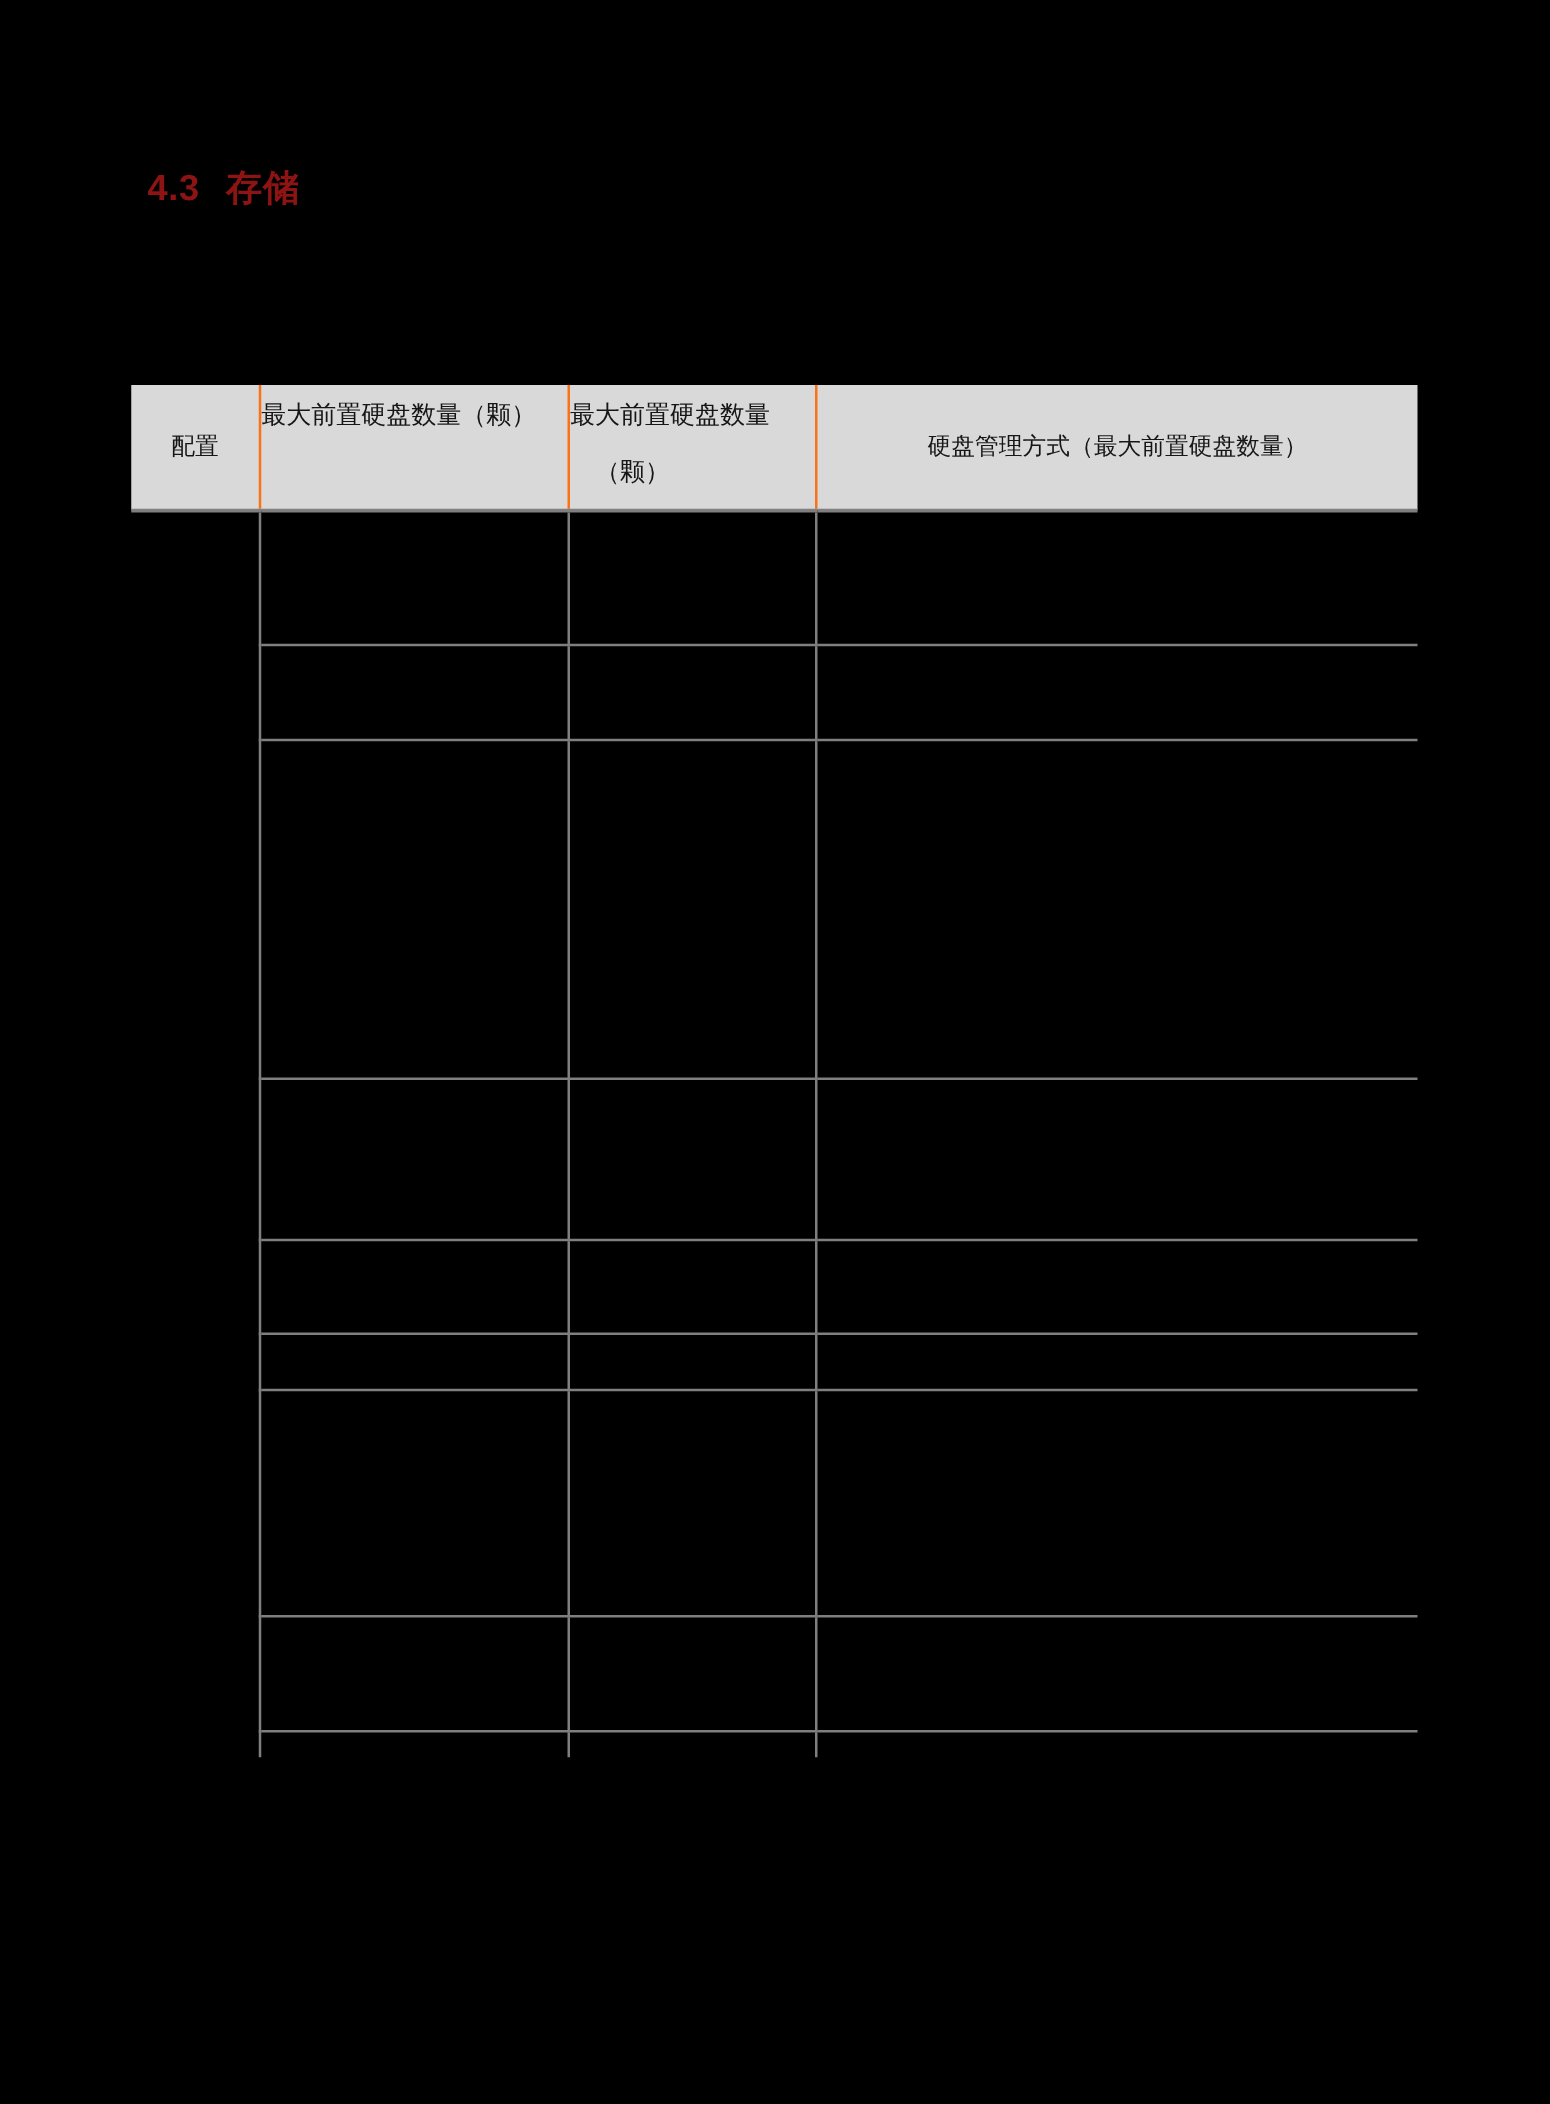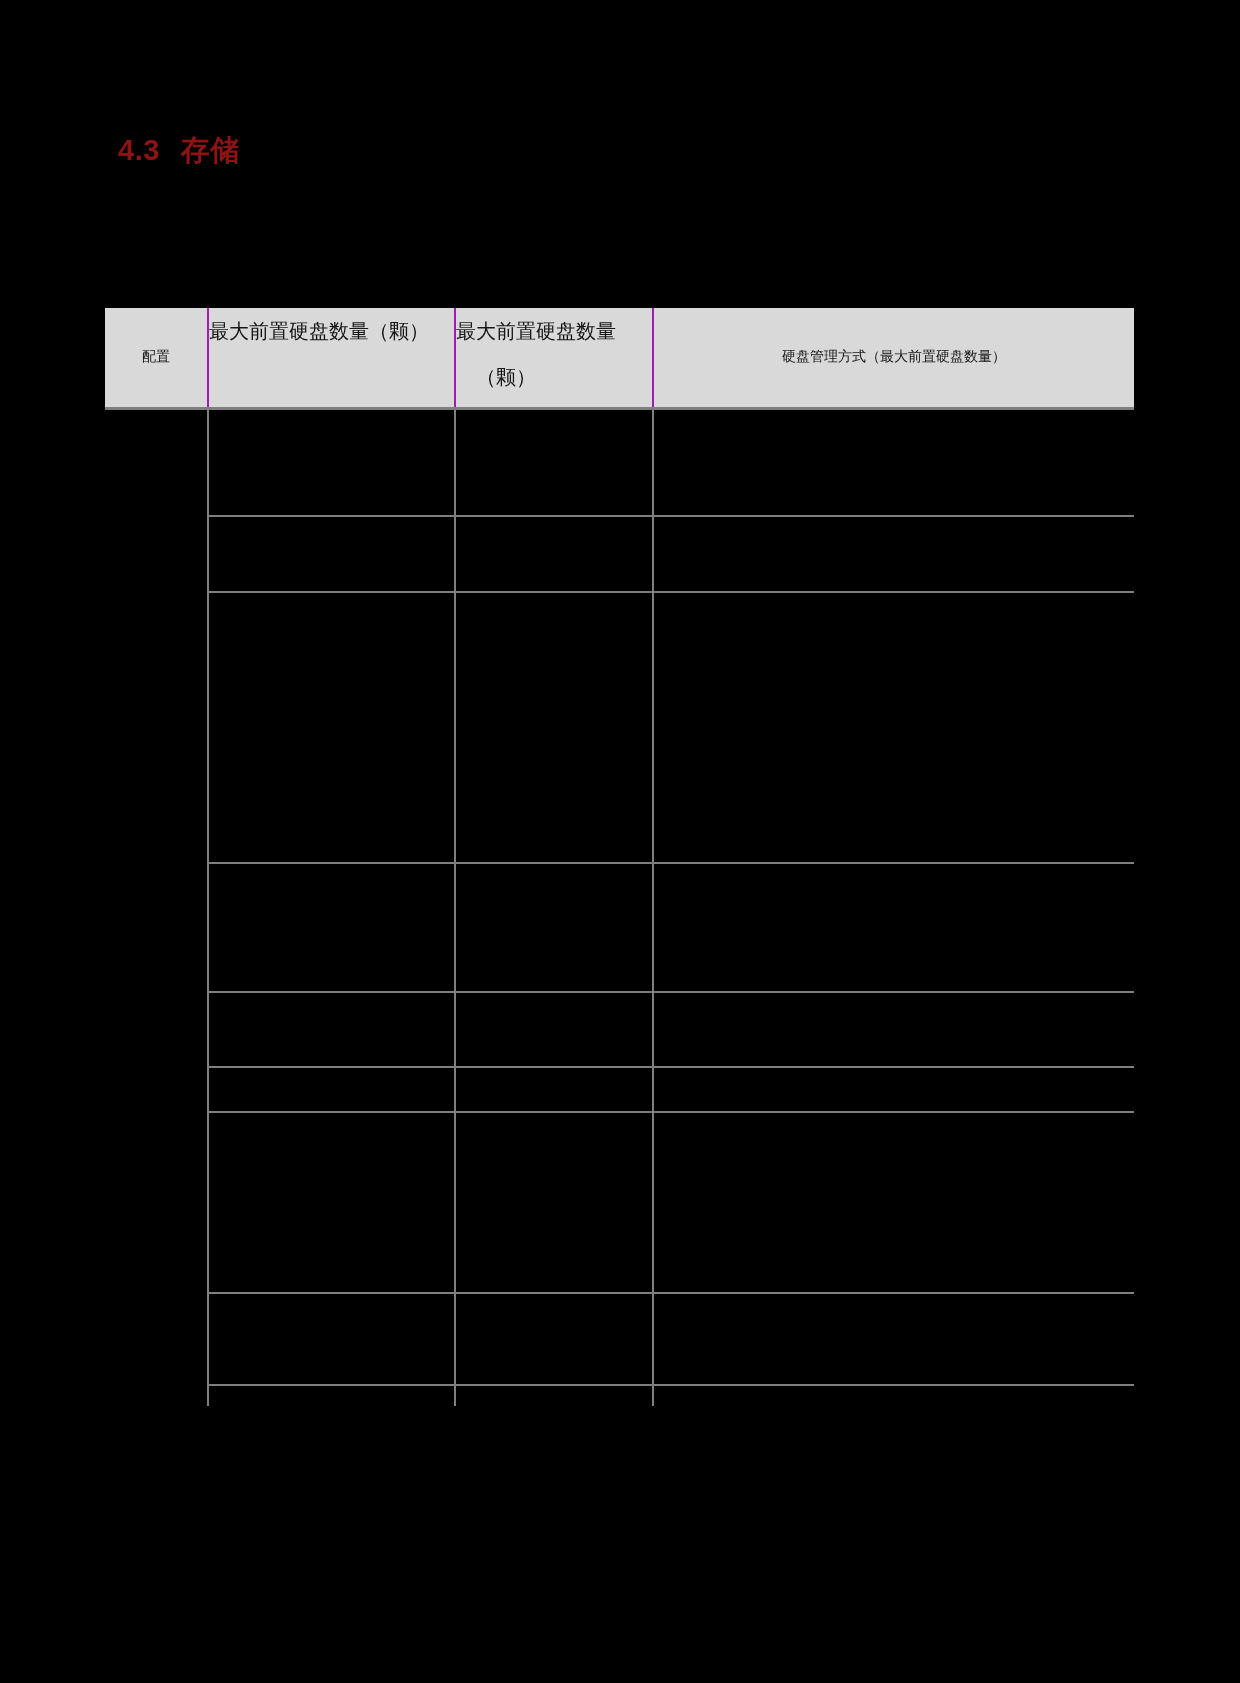--- a/index.html
+++ b/index.html
@@ -35,30 +35,30 @@
     position: absolute;
     left: 105px;
     top: 308px;
     width: 1029px;
     border-collapse: collapse;
     table-layout: fixed;
   }
   table.storage th {
     background: #d9d9d9;
     color: #161616;
-    border-right: 2px solid #a21caf;
+    border-right: 2px solid #f97316;
     border-bottom: 3px solid #7f7f7f;
     padding: 0;
     font-weight: normal;
   }
   table.storage th:last-child { border-right: none; }
   th.th-sans {
     font-family: "Liberation Sans", sans-serif;
     font-weight: bold;
-    font-size: 14px;
+    font-size: 19px;
     text-align: center;
     vertical-align: middle;
   }
   th.th-serif {
     font-family: "DejaVu Serif", serif;
     font-size: 20px;
     text-align: left;
     vertical-align: top;
     padding: 3px 4px 0 10px;
     line-height: 46px;

